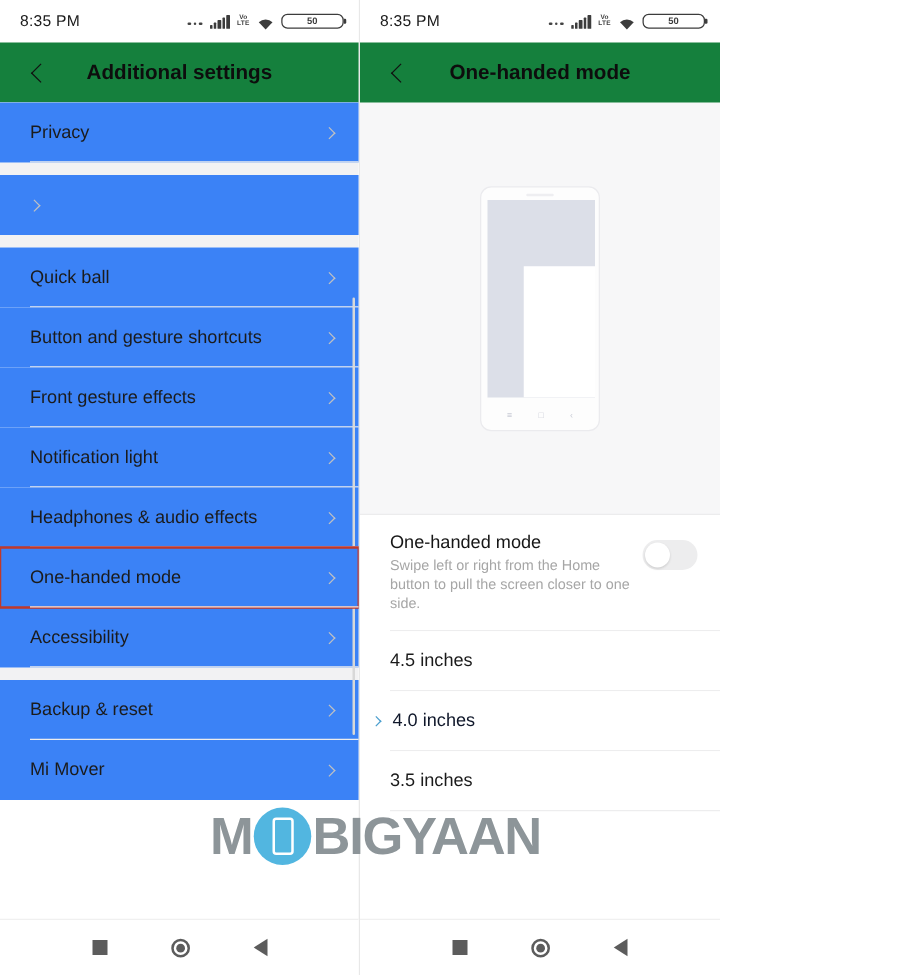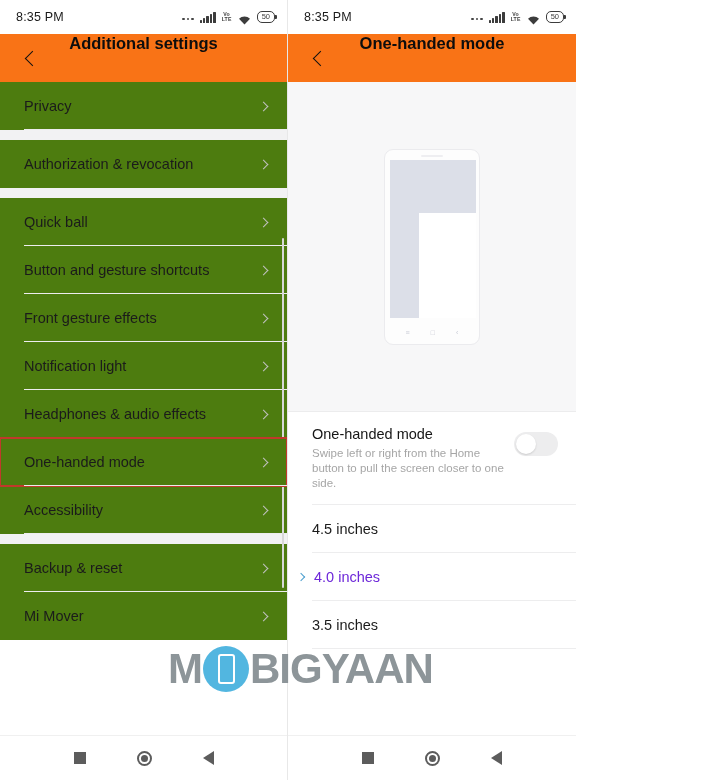--- a/index.html
+++ b/index.html
@@ -24,46 +24,46 @@
   .sb-dots { display: flex; gap: 2px; align-items: flex-end; height: 12px; }
   .sb-dots i { width: 2.5px; height: 2.5px; background: #444; border-radius: 50%; display: block; margin-bottom: 3px; }
   .sig { display: flex; align-items: flex-end; gap: 1px; height: 11px; }
   .sig b { width: 2.4px; background: #3c3c3c; display: block; border-radius: .5px; }
   .sig b:nth-child(1){height:3px}.sig b:nth-child(2){height:5px}
   .sig b:nth-child(3){height:7px}.sig b:nth-child(4){height:9px}.sig b:nth-child(5){height:11px}
   .volte { font-size: 5.2px; line-height: 5.4px; color: #3c3c3c; text-align: center; font-weight: bold; letter-spacing: .2px; }
   .wifi { width: 13px; height: 11px; position: relative; }
   .batt {
     border: 1.2px solid #3c3c3c; border-radius: 5px;
-    padding: 0px 4px; font-size: 7.5px; color: #3c3c3c;
-    line-height: 10px; font-weight: normal; position: relative;
+    padding: 0px 20px; font-size: 7.5px; color: #3c3c3c;
+    line-height: 10px; font-weight: bold; position: relative;
   }
   .batt::after { content:""; position:absolute; right:-2.6px; top:3px; width:1.8px; height:4px; background:#3c3c3c; border-radius:0 1px 1px 0; }
 
   
   .appbar {
-    height: 48px; display: flex; align-items: flex-start;
-    background: #f97316; position: relative;
+    height: 48px; display: flex; align-items: center;
+    background: #15803d; position: relative;
   }
   .back-btn {
     width: 48px; height: 48px; display: flex; align-items: center; justify-content: center;
     margin-left: 8px; cursor: pointer;
   }
   .chev-back { width: 11px; height: 11px; border-left: 1.6px solid #111; border-bottom: 1.6px solid #111; transform: rotate(45deg); }
   .appbar-title {
     position: absolute; left: 0; right: 0; text-align: center;
     font-size: 16.5px; font-weight: bold; color: #0d0d0d; pointer-events: none;
   }
 
   
   .list { position: relative; background: #ffffff; }
   .gap { height: 10px; background: #f2f2f3; }
   .row {
     height: 48px; display: flex; align-items: center; justify-content: space-between;
-    padding: 0 14px 0 24px; background: #4d7c0f; cursor: pointer; position: relative;
+    padding: 0 14px 0 24px; background: #3b82f6; cursor: pointer; position: relative;
   }
   .row .label { font-size: 14.5px; color: #1b1b1b; }
   .row::after {
     content: ""; position: absolute; left: 24px; right: 0; bottom: 0;
     height: 1px; background: #ededee;
   }
   .row.nodiv::after { display: none; }
   .chev { width: 7px; height: 7px; border-top: 1.3px solid #c2c2c2; border-right: 1.3px solid #c2c2c2; transform: rotate(45deg); margin-right: 6px; }
 
   .row.highlight { outline: 2px solid #c0392b; outline-offset: -1px; z-index: 3; }
@@ -102,21 +102,21 @@
     position: relative; flex: 0 0 auto; margin-top: 6px; cursor: pointer;
   }
   .switch .knob { position: absolute; top: 2px; left: 2px; width: 20px; height: 20px; border-radius: 50%; background: #ffffff; box-shadow: 0 1px 2px rgba(0,0,0,.14); }
 
   .opt {
     height: 48px; display: flex; align-items: center;
     padding: 0 24px; background: #ffffff; position: relative; cursor: pointer;
   }
   .opt::after { content:""; position:absolute; left:24px; right:0; bottom:0; height:1px; background:#ededee; }
   .opt .opt-label { font-size: 14.5px; color: #1b1b1b; text-align: right; }
-  .opt.selected .opt-label { color: #6d28d9; }
+  .opt.selected .opt-label { color: #0f172a; }
   .opt .sel-mark {
     width: 6px; height: 6px; border-top: 1.5px solid #4a9ece; border-right: 1.5px solid #4a9ece;
     transform: rotate(45deg); margin-right: 10px; margin-left: -14px;
   }
   .rest { background: #f5f5f6; flex: 1; }
 
   
   .navbar {
     position: absolute; bottom: 0; left: 0; right: 0; height: 45px;
     background: #ffffff; display: flex; align-items: center;
@@ -178,21 +178,20 @@
       <div class="appbar-title">Additional settings</div>
     </div>
 
     <div class="list" id="left-list">
         <div class="row">
           <span class="label">Privacy</span>
           <span class="chev"></span>
         </div>
         <div class="gap"></div>
         <div class="row nodiv">
-          <span class="label">Authorization &amp; revocation</span>
           <span class="chev"></span>
         </div>
         <div class="gap"></div>
         <div class="row">
           <span class="label">Quick ball</span>
           <span class="chev"></span>
         </div>
         <div class="row">
           <span class="label">Button and gesture shortcuts</span>
           <span class="chev"></span>

